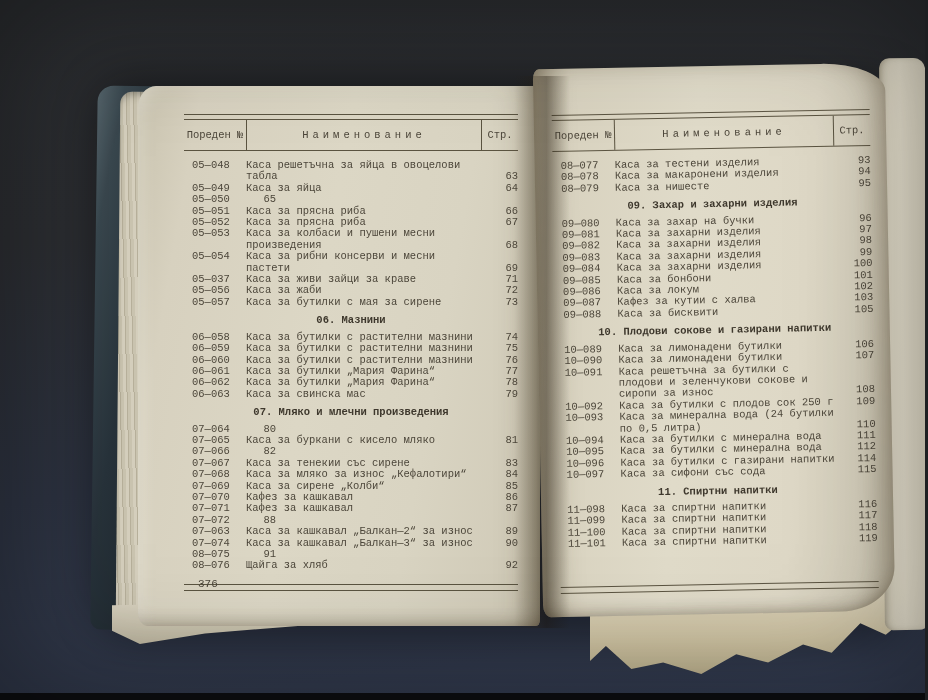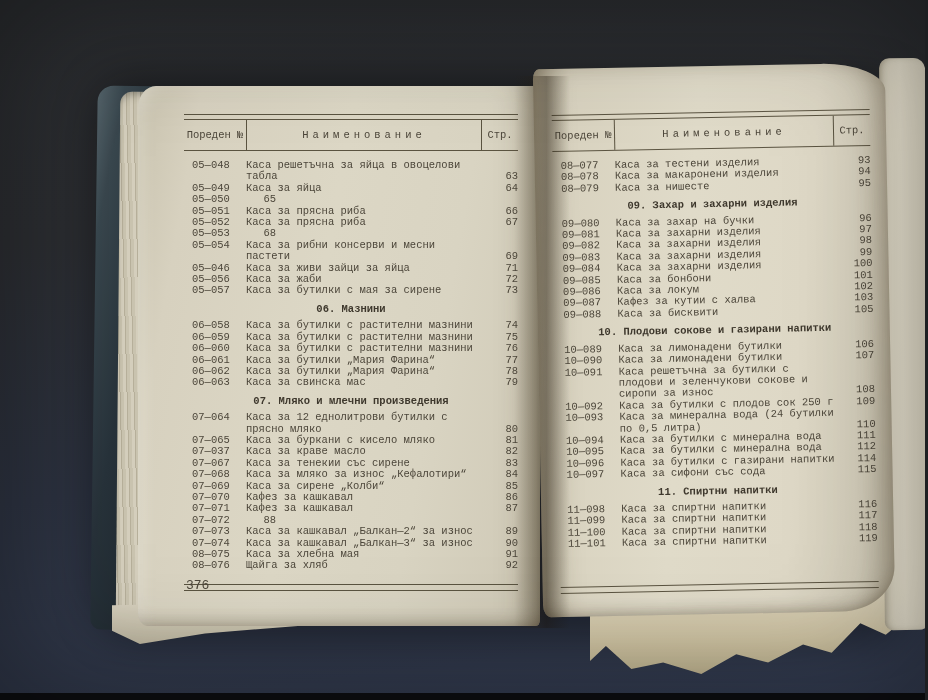--- a/index.html
+++ b/index.html
@@ -65,21 +65,21 @@
   .thead .h-pg{width:36px;}
   .rows{padding-top:9px;font-size:10.5px;line-height:11.4px;}
   .section-title{text-align:center;font-weight:bold;font-size:10.5px;color:#3e382d;margin:7px 0 5px;}
   .row{display:flex;align-items:flex-start;}
   .row .num{width:62px;padding-left:8px;white-space:nowrap;box-sizing:border-box;}
   .row .name{flex:1;padding-right:6px;}
   .row .pg{width:30px;text-align:right;align-self:flex-end;}
   .rule-bottom{height:5px;border-top:1.2px solid #5a5340;border-bottom:1.2px solid #5a5340;}
   .rb-left{margin-top:12px;}
   .rb-right{margin-top:36px;}
-  .folio{position:absolute;left:48px;top:492px;font-size:13px;color:#4c463a;}
+  .folio{position:absolute;left:60px;top:492px;font-size:11px;color:#4c463a;}
 </style>
 </head>
 <body>
 
 <div class="scene">
   <div class="bg"></div>
   <div class="book-shadow"></div>
 
   <div class="cover-left"></div>
   <div class="stack-left"></div>
@@ -115,30 +115,31 @@
             <span class="name">Каса за прясна риба</span>
             <span class="pg">66</span>
           </div>
           <div class="row">
             <span class="num">05—052</span>
             <span class="name">Каса за прясна риба</span>
             <span class="pg">67</span>
           </div>
           <div class="row">
             <span class="num">05—053</span>
+            <span class="name">Каса за колбаси и пушени месни произведения</span>
             <span class="pg">68</span>
           </div>
           <div class="row">
             <span class="num">05—054</span>
             <span class="name">Каса за рибни консерви и месни пастети</span>
             <span class="pg">69</span>
           </div>
           <div class="row">
-            <span class="num">05—046</span>
-            <span class="name">Каса за живи зайци за яйца</span>
+            <span class="num">05—037</span>
+            <span class="name">Каса за живи зайци за краве</span>
             <span class="pg">71</span>
           </div>
           <div class="row">
             <span class="num">05—056</span>
             <span class="name">Каса за жаби</span>
             <span class="pg">72</span>
           </div>
           <div class="row">
             <span class="num">05—057</span>
             <span class="name">Каса за бутилки с мая за сирене</span>
@@ -171,31 +172,29 @@
             <span class="pg">78</span>
           </div>
           <div class="row">
             <span class="num">06—063</span>
             <span class="name">Каса за свинска мас</span>
             <span class="pg">79</span>
           </div>
           <div class="section-title">07. Мляко и млечни произведения</div>
           <div class="row">
             <span class="num">07—064</span>
-            <span class="name">Каса за 12 еднолитрови бутилки с прясно мляко</span>
             <span class="pg">80</span>
           </div>
           <div class="row">
             <span class="num">07—065</span>
             <span class="name">Каса за буркани с кисело мляко</span>
             <span class="pg">81</span>
           </div>
           <div class="row">
-            <span class="num">07—037</span>
-            <span class="name">Каса за краве масло</span>
+            <span class="num">07—066</span>
             <span class="pg">82</span>
           </div>
           <div class="row">
             <span class="num">07—067</span>
             <span class="name">Каса за тенекии със сирене</span>
             <span class="pg">83</span>
           </div>
           <div class="row">
             <span class="num">07—068</span>
             <span class="name">Каса за мляко за износ „Кефалотири“</span>
@@ -214,32 +213,31 @@
           <div class="row">
             <span class="num">07—071</span>
             <span class="name">Кафез за кашкавал</span>
             <span class="pg">87</span>
           </div>
           <div class="row">
             <span class="num">07—072</span>
             <span class="pg">88</span>
           </div>
           <div class="row">
-            <span class="num">07—073</span>
+            <span class="num">07—063</span>
             <span class="name">Каса за кашкавал „Балкан—2“ за износ</span>
             <span class="pg">89</span>
           </div>
           <div class="row">
             <span class="num">07—074</span>
             <span class="name">Каса за кашкавал „Балкан—3“ за износ</span>
             <span class="pg">90</span>
           </div>
           <div class="row">
             <span class="num">08—075</span>
-            <span class="name">Каса за хлебна мая</span>
             <span class="pg">91</span>
           </div>
           <div class="row">
             <span class="num">08—076</span>
             <span class="name">Щайга за хляб</span>
             <span class="pg">92</span>
           </div>
         </div>
       <div class="rule-bottom rb-left"></div>
     </div>

